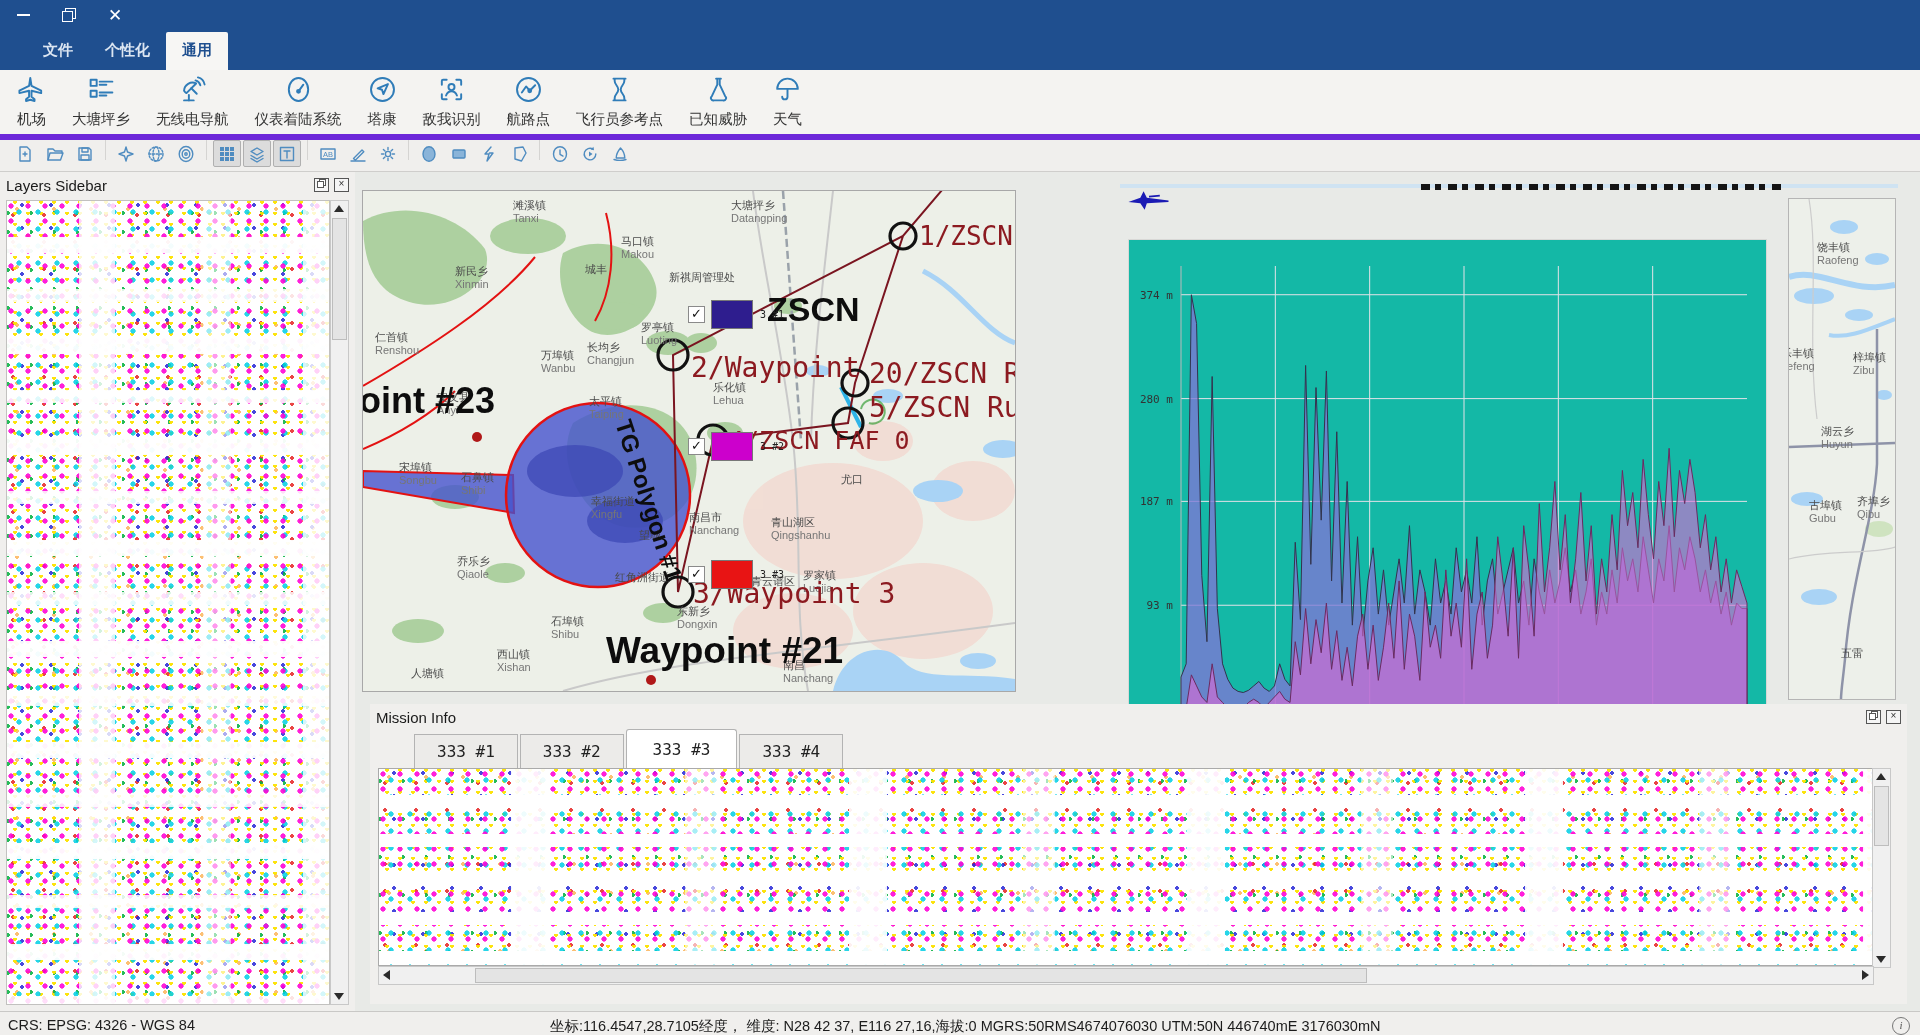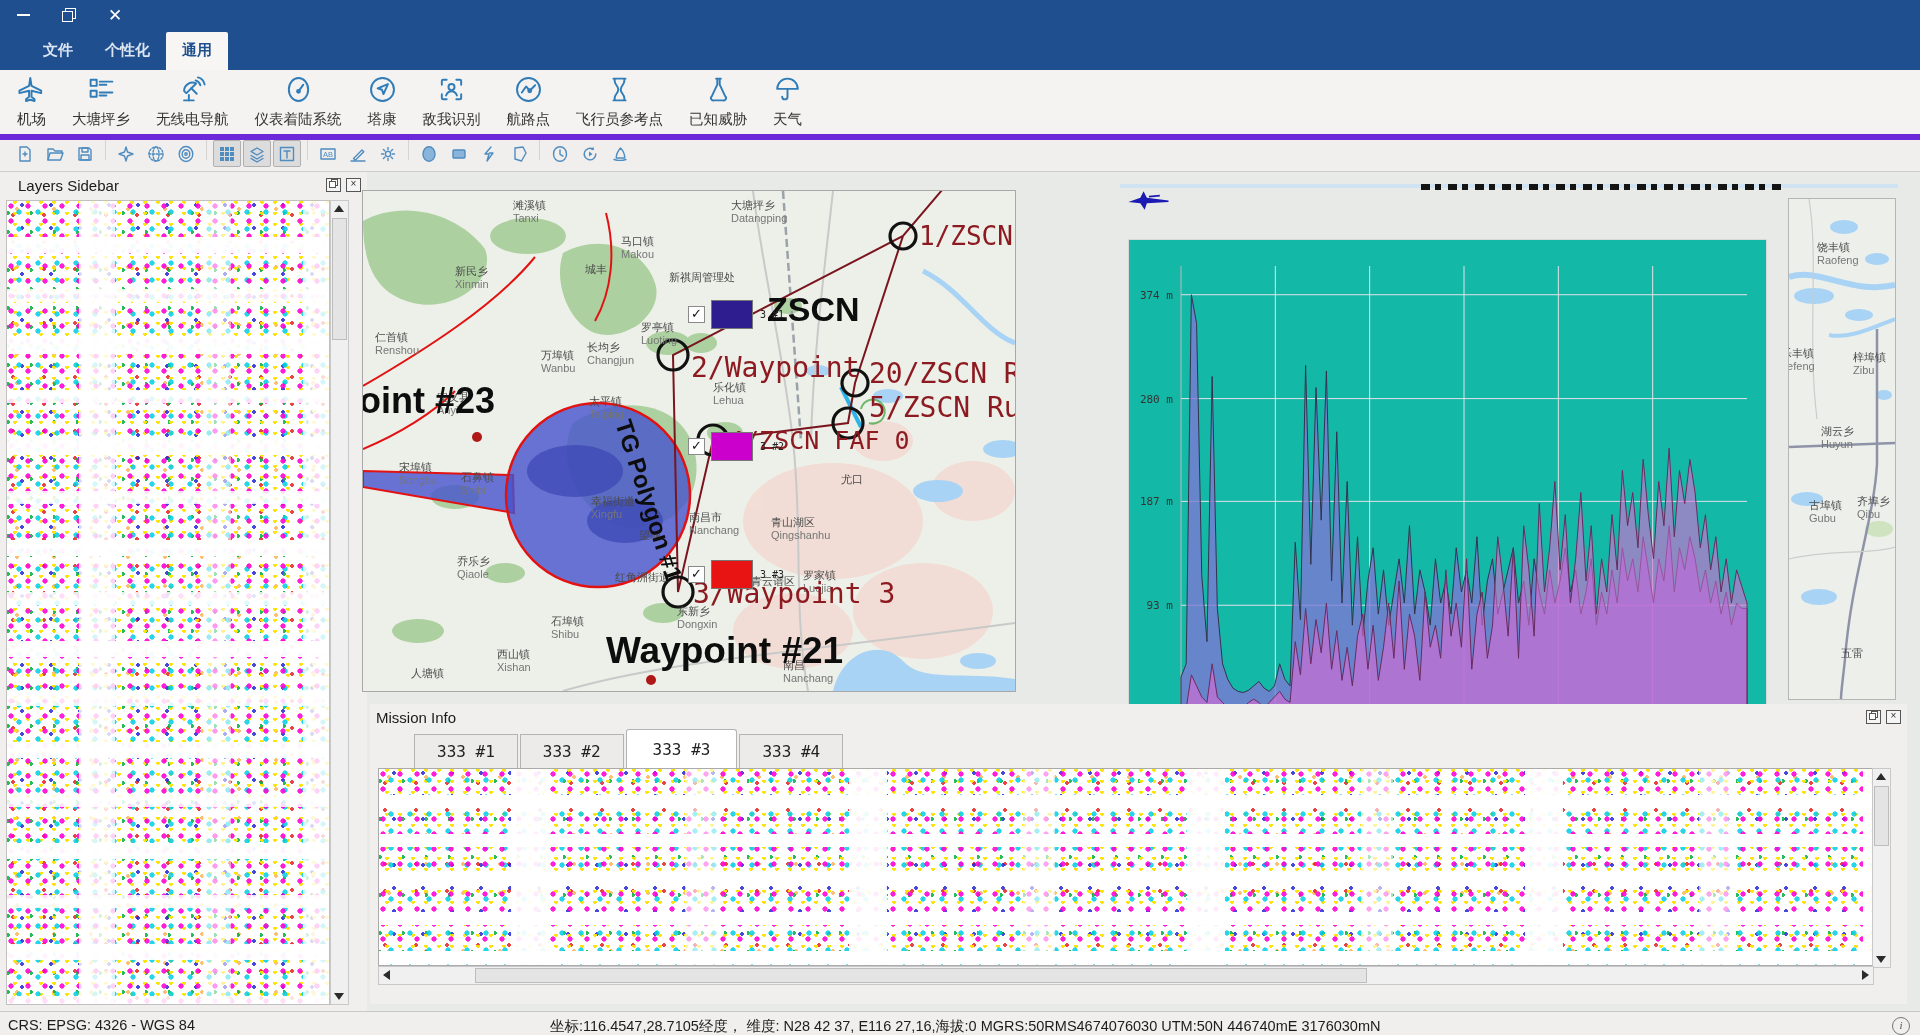--- a/index.html
+++ b/index.html
@@ -17,21 +17,21 @@
   .ribbon-item{display:flex;flex-direction:column;align-items:center;justify-content:center;padding:2px 13px;cursor:pointer;}
   .ribbon-item svg{width:29px;height:29px;stroke:#2f7cb8;fill:none;stroke-width:1.6;stroke-linecap:round;stroke-linejoin:round;}
   .ribbon-item .rlabel{font-size:14.5px;color:#333;margin-top:2px;white-space:nowrap;}
   .toolbar{height:31px;background:#f0efed;border-bottom:1px solid #cfcecc;display:flex;align-items:flex-start;padding-left:10px;}
   .tbtn{width:26px;height:25px;display:flex;align-items:center;justify-content:center;margin:0 1px;border:1px solid transparent;border-radius:2px;cursor:pointer;}
   .tbtn svg{width:18px;height:18px;stroke:#4f8cc0;fill:none;stroke-width:1.4;stroke-linecap:round;stroke-linejoin:round;}
   .tbtn.pressed{background:#dcdcdc;border-color:#b0b0b0;}
   .tsep{width:1px;height:20px;background:#d5d4d2;margin:0 5px;}
   .main{position:relative;height:839px;background:#e8eae7;}
   
-  .sidebar{position:absolute;left:0;top:0;width:355px;height:839px;background:#f0efed;padding-left:12px;}
+  .sidebar{position:absolute;left:0;top:0;width:355px;height:839px;background:#f0efed;}
   .panel-head{height:26px;display:flex;align-items:center;font-size:15px;color:#1a1a1a;padding:0 6px;}
   .panel-head .ph-title{flex:1;}
   .mini{width:13px;height:12px;margin-left:5px;border:1px solid #555;position:relative;background:#f5f5f5;cursor:pointer;}
   .mini.float::before{content:"";position:absolute;left:2px;top:2px;width:5px;height:5px;border:1px solid #555;background:#fff;box-shadow:2px -2px 0 -1px #fff,2px -2px 0 0 #555;}
   .mini.closer{font-size:10px;line-height:10px;text-align:center;color:#333;}
   .noise{background-color:#fff;background-image:
     radial-gradient(circle 2.6px at 4px 5px, rgba(255,0,214,.88) 97%, transparent),
     radial-gradient(circle 2.6px at 12px 11px, rgba(0,206,228,.85) 97%, transparent),
     radial-gradient(circle 2.1px at 8px 1px, rgba(252,226,0,.95) 97%, transparent),
     radial-gradient(circle 2px at 1px 12px, rgba(0,176,60,.85) 97%, transparent),

